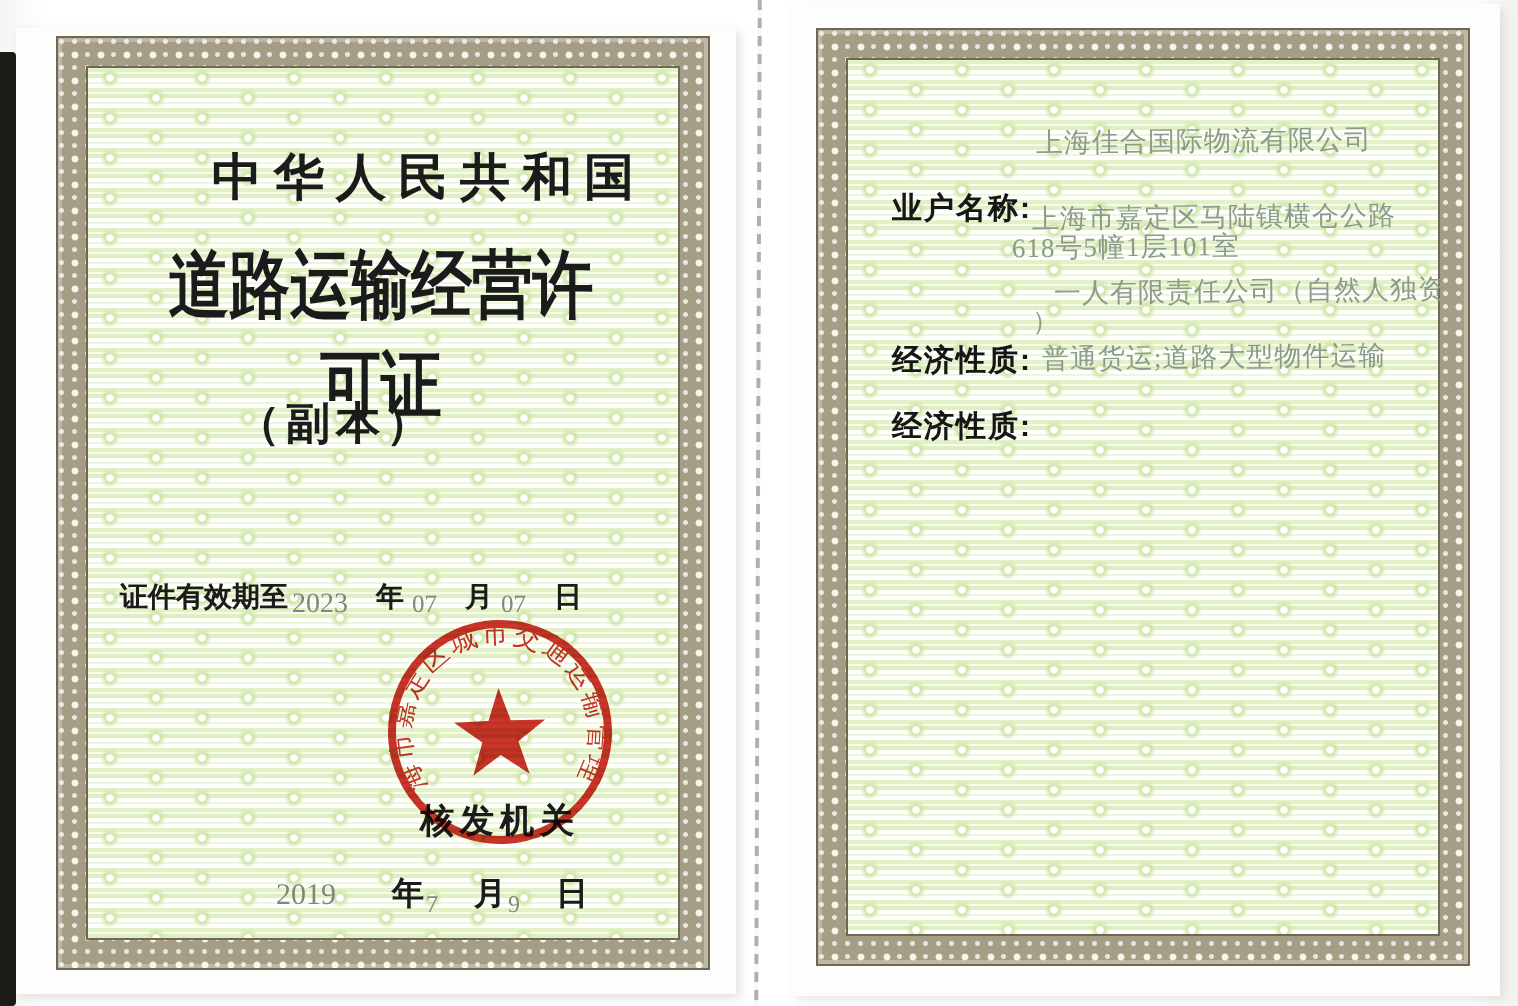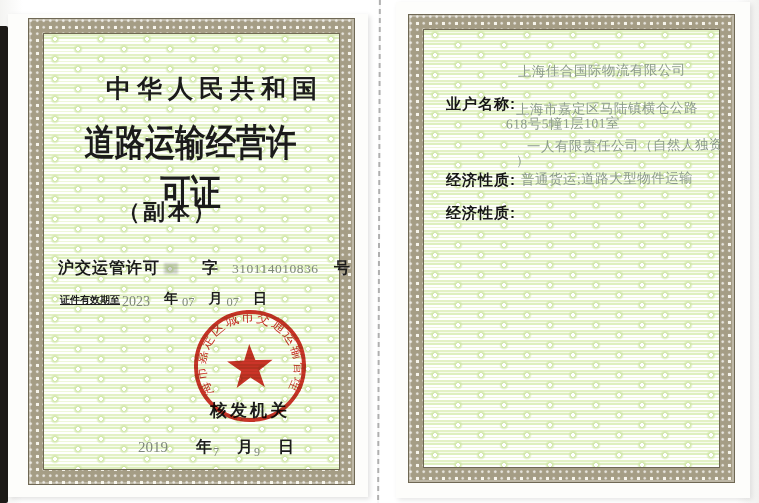--- a/index.html
+++ b/index.html
@@ -44,21 +44,21 @@
   .lp-title{left:43px;top:118px;width:295px;font-size:37px;font-weight:900;letter-spacing:0px;transform:scaleX(.82);transform-origin:center;}
   .lp-copy{left:43px;top:197px;width:250px;font-size:22px;font-weight:700;letter-spacing:3px;}
   .row{display:flex;align-items:baseline;}
   .lp-license{left:58px;top:258px;width:292px;}
   .lp-license .prefix{font-size:16px;font-weight:700;letter-spacing:1px;}
   .lp-license .zi{font-size:16px;font-weight:700;margin-left:24px;}
   .lp-license .no{font-size:13.5px;margin-left:14px;letter-spacing:.5px;}
   .lp-license .hao{font-size:16px;font-weight:700;margin-left:auto;}
   .redact{width:14px;height:11px;background:rgba(100,110,92,.30);filter:blur(1px);align-self:center;margin-left:4px;}
   .lp-valid{left:60px;top:290px;width:280px;}
-  .lp-valid .lab{font-size:10px;font-weight:600;text-decoration:underline;}
+  .lp-valid .lab{font-size:14px;font-weight:600;}
   .lp-valid .yr{font-size:14px;margin-left:2px;transform:translateY(3px);}
   .lp-valid .u{font-size:14px;font-weight:600;margin-left:14px;}
   .lp-valid .sm{font-size:12.5px;margin-left:4px;transform:translateY(3px);}
   .lp-issuer{left:150px;top:399px;width:200px;font-size:17px;font-weight:700;letter-spacing:3px;}
   .lp-issue{left:138px;top:437px;width:200px;}
   .lp-issue .yr{font-size:15px;text-align:right;}
   .lp-issue .u{font-size:16px;font-weight:600;margin-left:28px;}
   .lp-issue .u2{font-size:16px;font-weight:600;margin-left:18px;}
   .lp-issue .sm{font-size:12px;margin-left:1px;transform:translateY(4px);}
   .seal{position:absolute;left:182px;top:298px;width:136px;height:136px;mix-blend-mode:multiply;opacity:.94;transform:rotate(-2deg);}
@@ -77,27 +77,20 @@
 
   <div class="sheet sheet-left"></div>
   <div class="frame frame-left">
     <div class="gpattern"></div>
   </div>
 
   <div class="abs hei ctr lp-country">中华人民共和国</div>
   <div class="abs hei ctr lp-title">道路运输经营许可证</div>
   <div class="abs hei ctr lp-copy">（副本）</div>
 
-  <div class="abs row lp-license">
-    <span class="hei prefix">沪交运管许可</span>
-    <span class="redact"></span>
-    <span class="hei zi">字</span>
-    <span class="num no">310114010836</span>
-    <span class="hei hao">号</span>
-  </div>
 
   <div class="abs row lp-valid">
     <span class="hei lab">证件有效期至</span>
     <span class="num yr">2023</span>
     <span class="hei u">年</span>
     <span class="num sm">07</span>
     <span class="hei u">月</span>
     <span class="num sm">07</span>
     <span class="hei u">日</span>
   </div>

